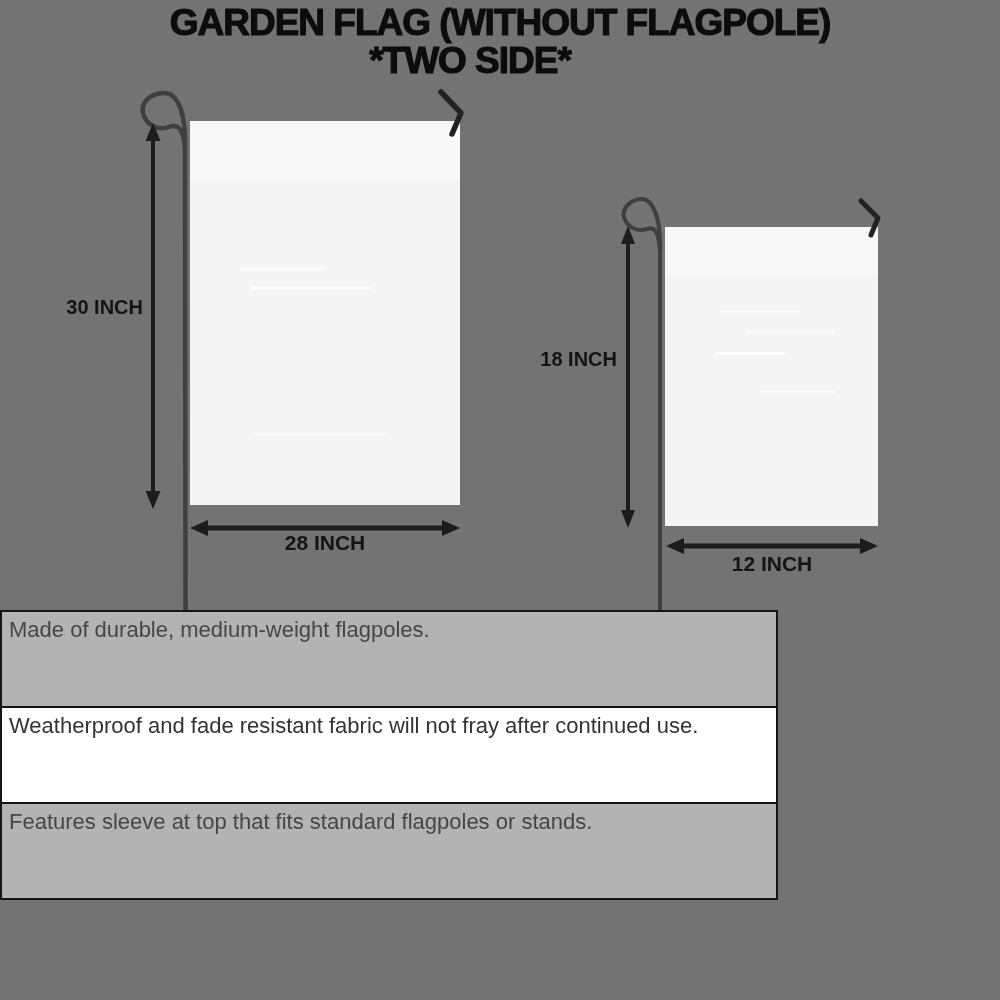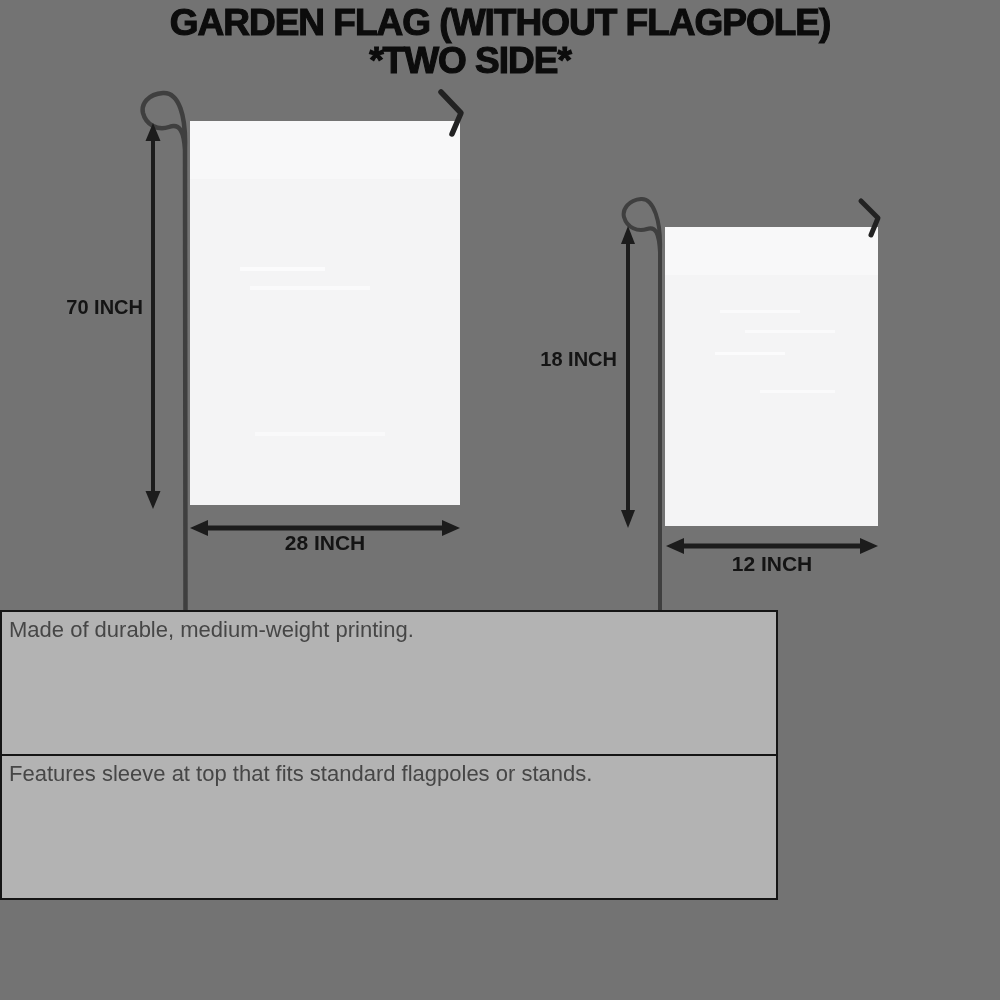--- a/index.html
+++ b/index.html
@@ -130,27 +130,30 @@
       <line x1="628" y1="240" x2="628" y2="514" stroke="#1c1c1c" stroke-width="4"></line>
       <polygon points="628,226 621,244 635,244" fill="#1c1c1c"></polygon>
       <polygon points="628,528 621,510 635,510" fill="#1c1c1c"></polygon>
 
       <line x1="680" y1="546" x2="864" y2="546" stroke="#1c1c1c" stroke-width="5"></line>
       <polygon points="666,546 684,538 684,554" fill="#1c1c1c"></polygon>
       <polygon points="878,546 860,538 860,554" fill="#1c1c1c"></polygon>
     </g>
   </svg>
 
-  <div class="dim-label dim-40">70 INCH</div>
+  <div class="dim-label dim-40">30 INCH</div>
   <div class="dim-label dim-28">28 INCH</div>
   <div class="dim-label dim-18">18 INCH</div>
   <div class="dim-label dim-12">12 INCH</div>
 
   <div class="features-table">
     <div class="feature-row shaded">
-      <span>Made of durable, medium-weight printing.</span>
+      <span>Made of durable, medium-weight flagpoles.</span>
+    </div>
+    <div class="feature-row">
+      <span>Weatherproof and fade resistant fabric will not fray after continued use.</span>
     </div>
     <div class="feature-row shaded">
       <span>Features sleeve at top that fits standard flagpoles or stands.</span>
     </div>
   </div>
 
 </div>
 
 </body></html>

